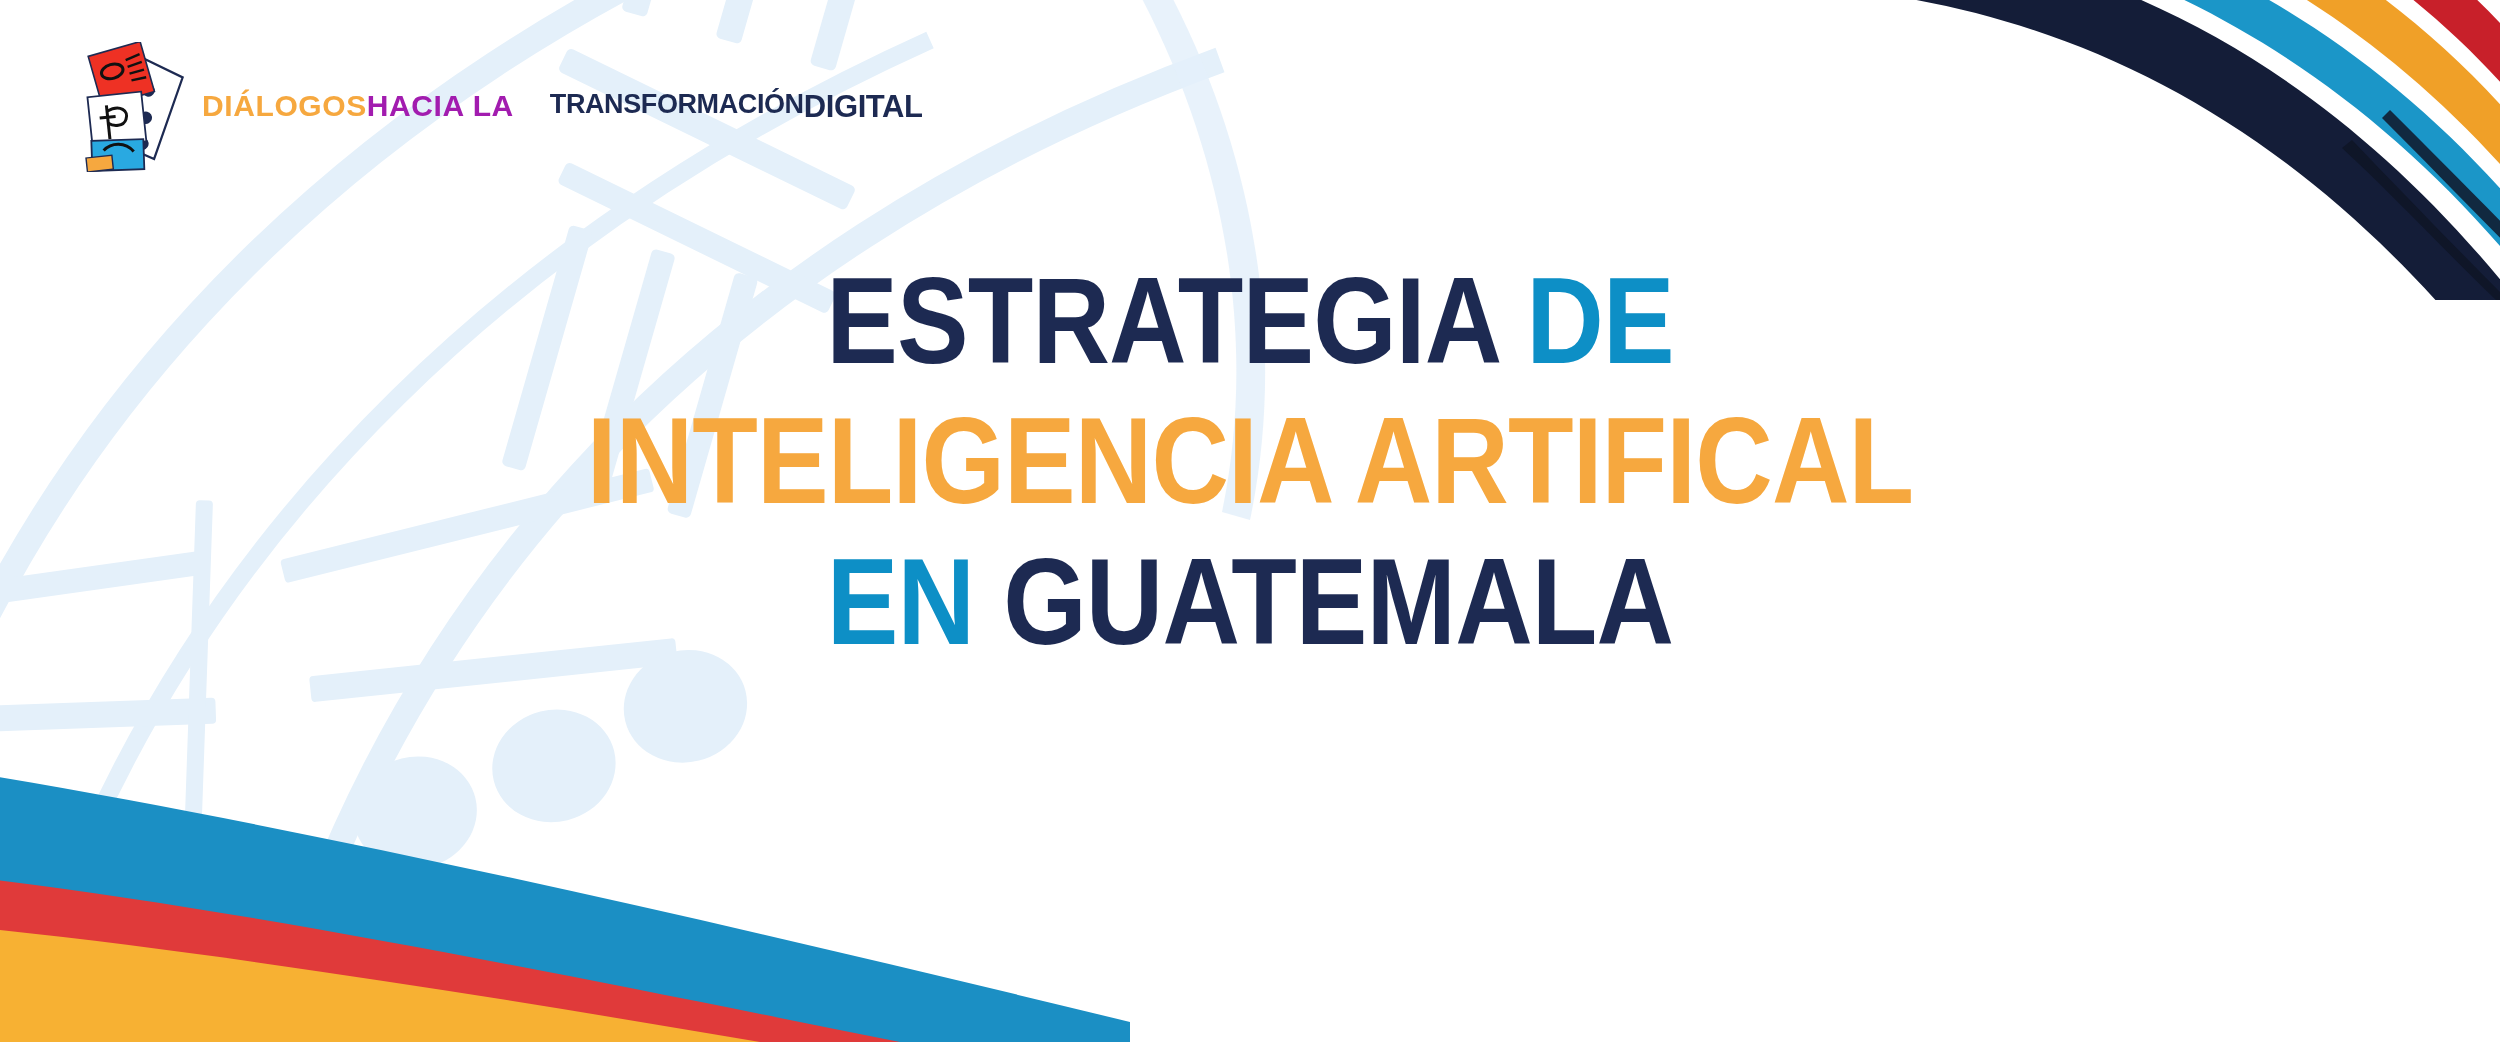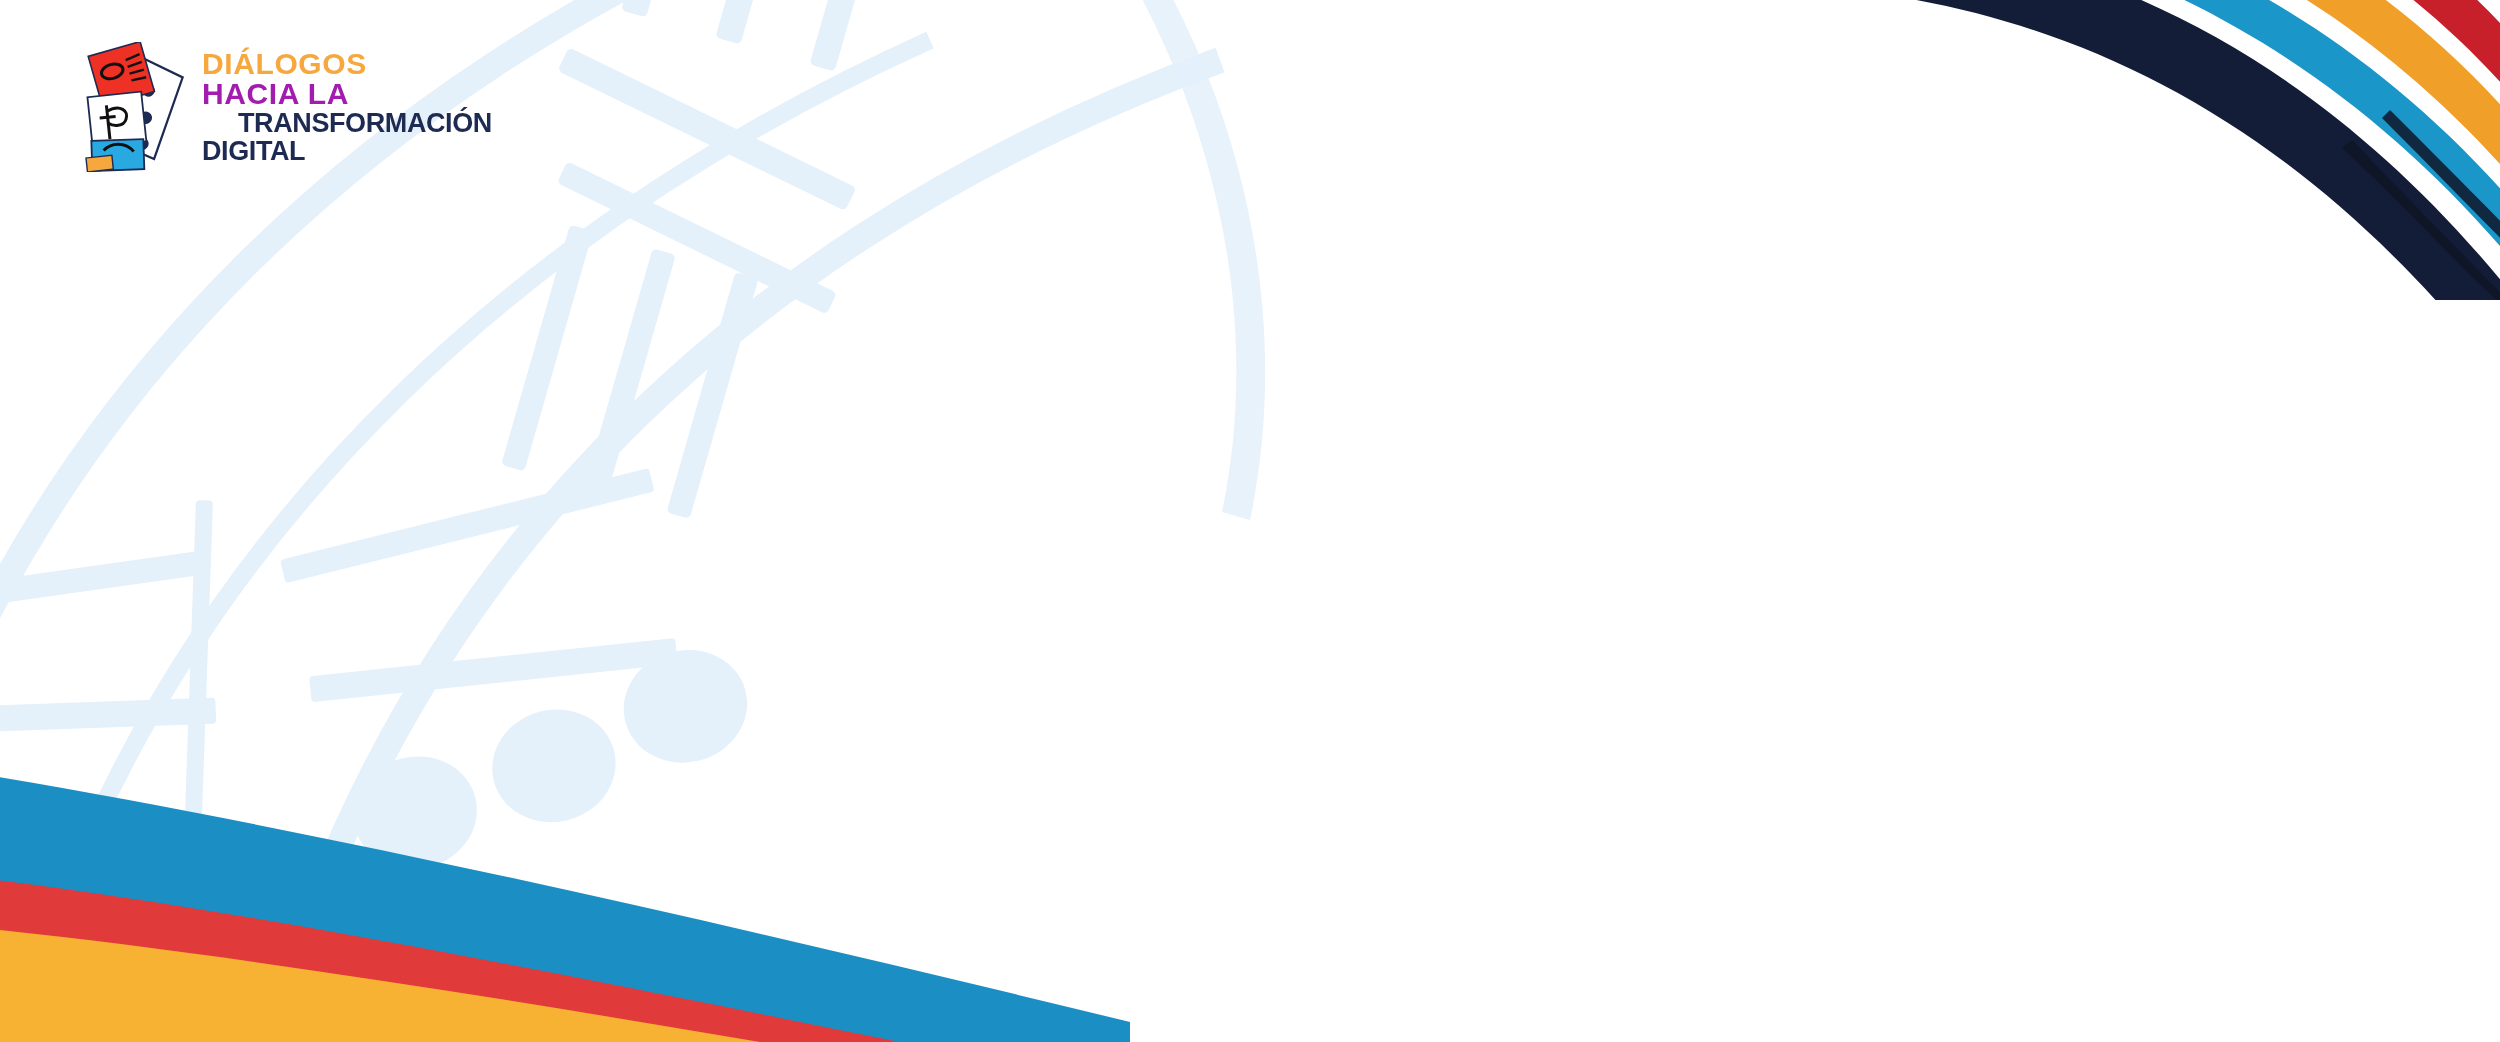--- a/index.html
+++ b/index.html
@@ -38,34 +38,34 @@
     left: 78px;
     top: 42px;
     display: flex;
     align-items: center;
     gap: 14px;
     height: 130px;
   }
   #logo-mark { width: 110px; height: 130px; flex: 0 0 auto; }
   #logo-text {
     display: flex;
-    flex-direction: column;
+    flex-direction: row;
     justify-content: flex-end;
     line-height: 1.02;
     letter-spacing: 0.6px;
   }
   .logo-line {
     font-weight: bold;
     font-size: 30px;
     white-space: nowrap;
   }
   .logo-line.l1 { color: #f6a83f; }
   .logo-line.l2 { color: #a21caf; }
   .logo-line.l3 { color: #1d2a52; font-size: 27px; letter-spacing: -0.4px; margin-left: 36px; }
-  .logo-line.l4 { color: #1d2a52; font-size: 27px; letter-spacing: -0.4px; }
+  .logo-line.l4 { color: #1d2a52; font-size: 31px; letter-spacing: -0.4px; }
 
   
   #headline {
     position: absolute;
     left: 0;
     right: 0;
     top: 262px;
     text-align: center;
     user-select: none;
   }
@@ -221,14 +221,25 @@
     </svg>
 
     <div id="logo-text">
       <div class="logo-line l1">DIÁLOGOS</div>
       <div class="logo-line l2">HACIA LA</div>
       <div class="logo-line l3">TRANSFORMACIÓN</div>
       <div class="logo-line l4">DIGITAL</div>
     </div>
   </div>
 
+  <div id="headline">
+    <div class="headline-line hl1">
+      <span class="c-navy">ESTRATEGIA</span><span> </span><span class="c-cyan">DE</span>
+    </div>
+    <div class="headline-line hl2">
+      <span class="c-amber">INTELIGENCIA ARTIFICAL</span>
+    </div>
+    <div class="headline-line hl3">
+      <span class="c-cyan">EN</span><span> </span><span class="c-navy">GUATEMALA</span>
+    </div>
+  </div>
 
 </div>
 
 </body></html>

